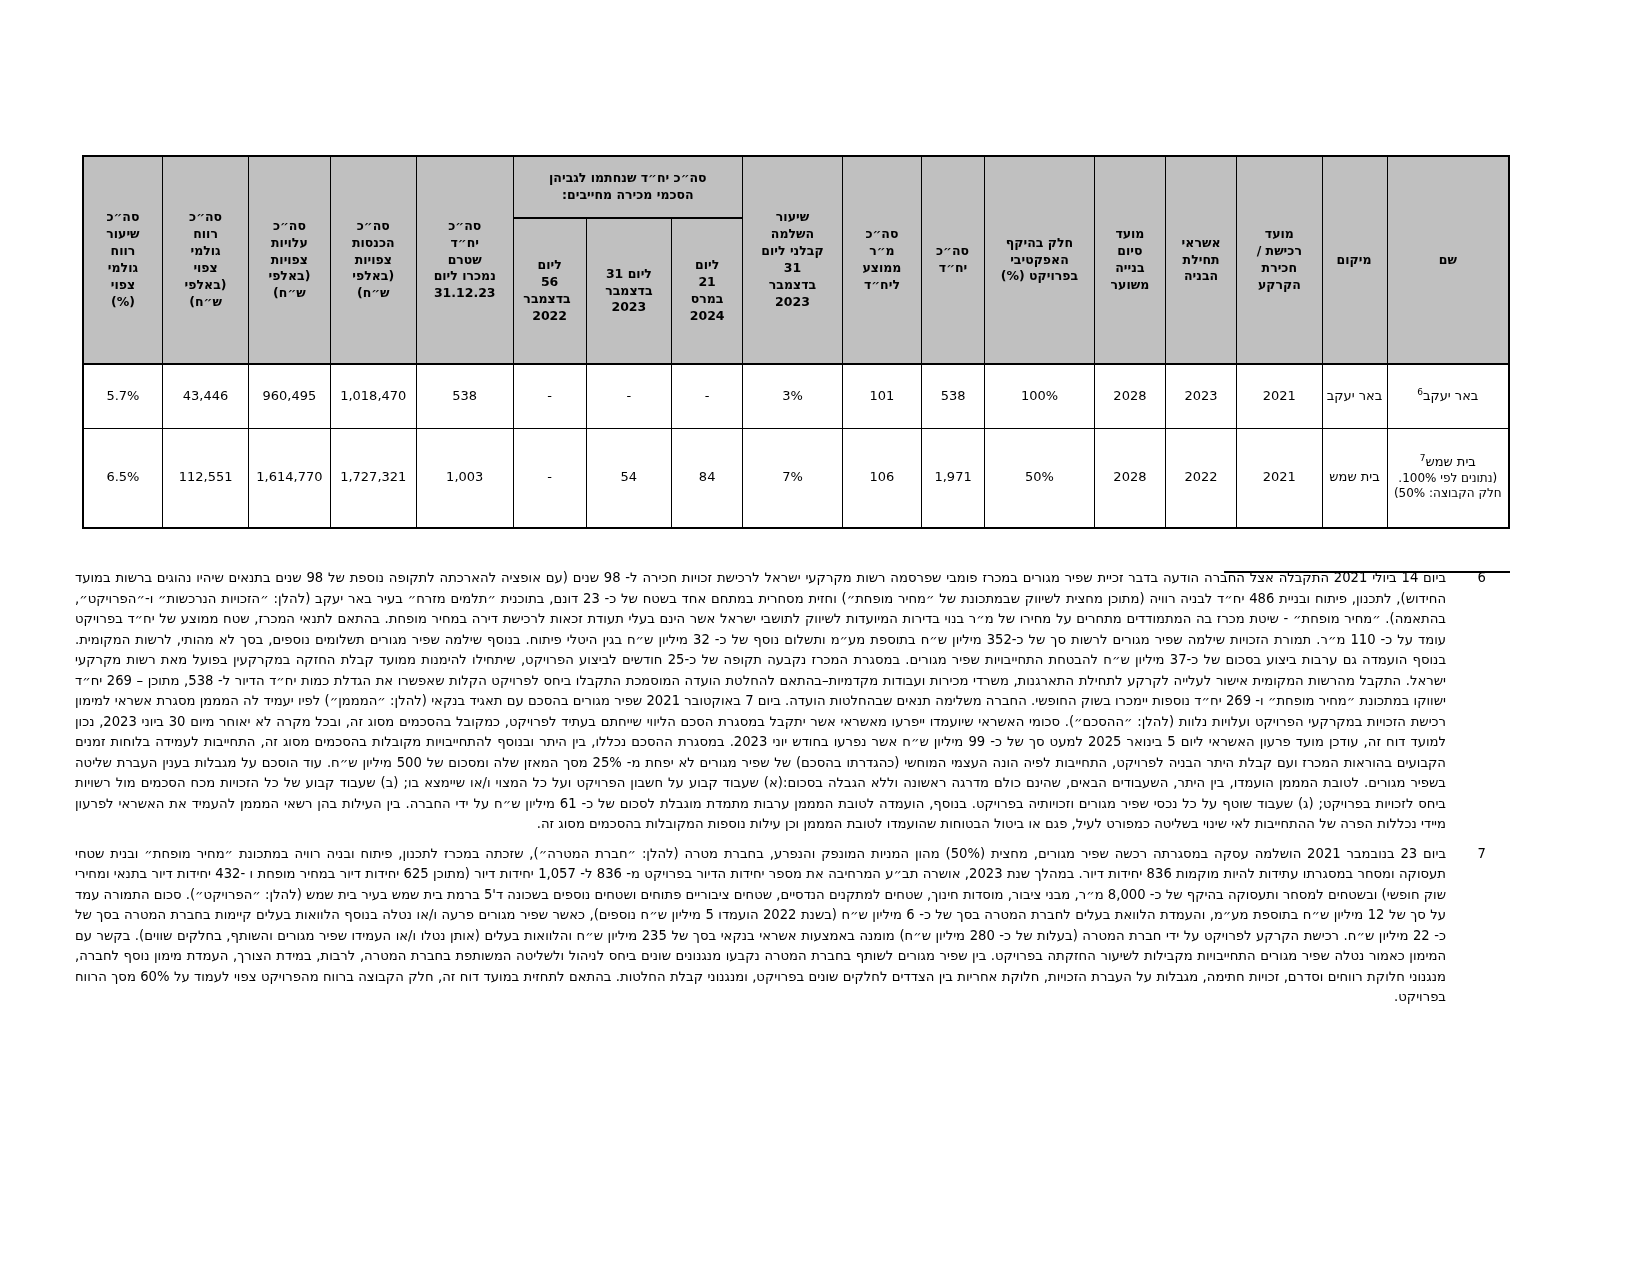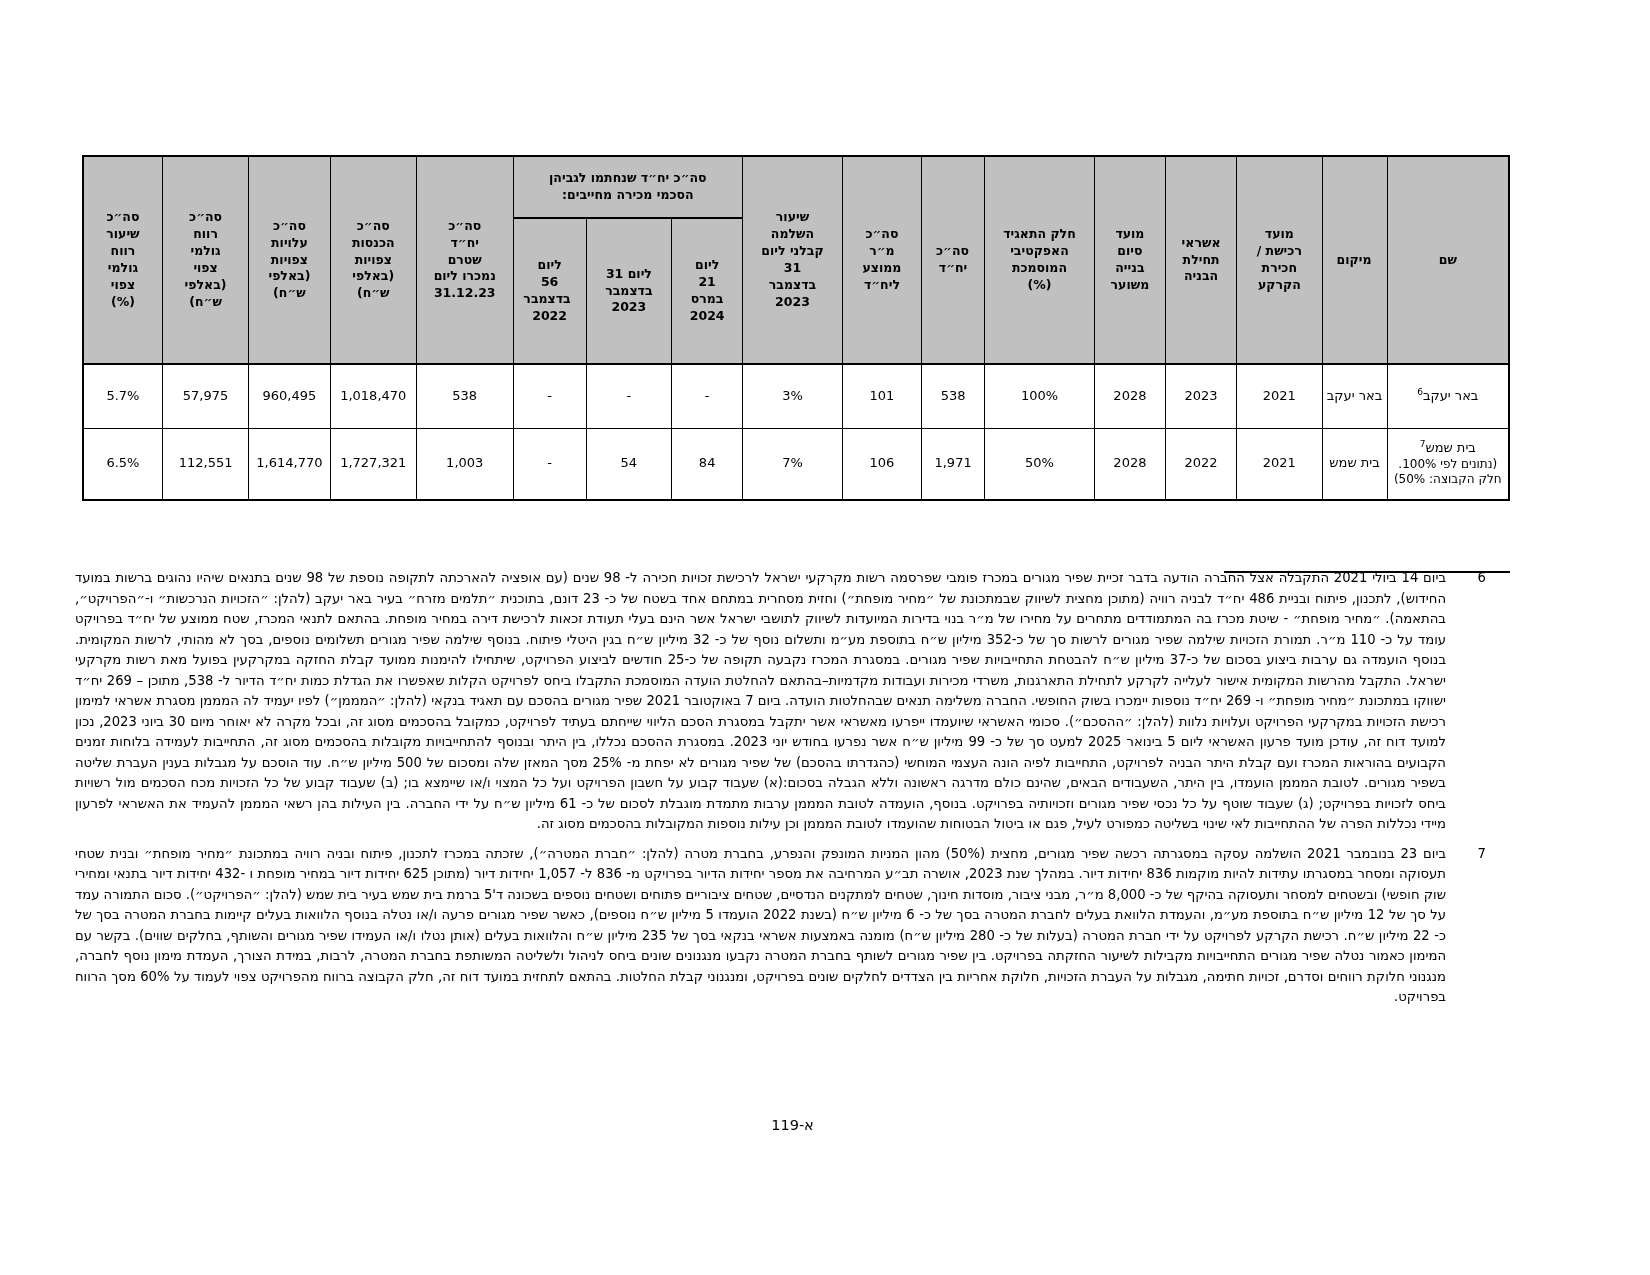--- a/index.html
+++ b/index.html
@@ -30,21 +30,21 @@
   table.projects td{
     background:#fff;
     font-size:13px;line-height:1.3;
     text-align:center;vertical-align:middle;
     padding:3px 4px;
     margin-left:12px;
   }
   tr.h1{height:62px;}
   tr.h2{height:146px;}
   tr.r1{height:64px;}
-  tr.r2{height:72px;}
+  tr.r2{height:100px;}
   td.name-cell{
     text-align:right;vertical-align:top;padding:4px 6px 4px 3px;
   }
   td.name-cell sup{font-size:9px;line-height:1;}
   .name-note{display:block;font-size:12px;line-height:1.3;}
   table.projects{border:2px solid #000;}
   tr.h2 th{border-top:2px solid #000;}
   tbody tr.r1 td{border-top:2px solid #000;}
 
   
@@ -99,21 +99,21 @@
       <col style="width:85px">
         <col style="width:78px">
     </colgroup>
     <thead>
       <tr class="h1">
         <th rowspan="2">שם</th>
         <th rowspan="2">מיקום</th>
         <th rowspan="2">מועד רכישת / חכירת הקרקע</th>
         <th rowspan="2">אשראי תחילת הבניה</th>
         <th rowspan="2">מועד סיום בנייה משוער</th>
-        <th rowspan="2">חלק התאגיד האפקטיבי המוסמכת (%)</th>
+        <th rowspan="2">חלק בהיקף האפקטיבי בפרויקט (%)</th>
         <th rowspan="2">סה״כ יח״ד</th>
         <th rowspan="2">סה״כ מ״ר ממוצע ליח״ד</th>
         <th rowspan="2">שיעור השלמה קבלני ליום 31 בדצמבר 2023</th>
         <th colspan="3">סה״כ יח״ד שנחתמו לגביהן הסכמי מכירה מחייבים:</th>
         <th rowspan="2">סה״כ יח״ד שטרם נמכרו ליום 31.12.23</th>
         <th rowspan="2">סה״כ הכנסות צפויות (באלפי ש״ח)</th>
         <th rowspan="2">סה״כ עלויות צפויות (באלפי ש״ח)</th>
         <th rowspan="2">סה״כ רווח גולמי צפוי (באלפי ש״ח)</th>
         <th rowspan="2">סה״כ שיעור רווח גולמי צפוי (%)</th>
       </tr>
@@ -133,21 +133,21 @@
         <td>100%</td>
         <td>538</td>
         <td>101</td>
         <td>3%</td>
         <td>-</td>
         <td>-</td>
         <td>-</td>
         <td>538</td>
         <td>1,018,470</td>
         <td>960,495</td>
-        <td>57,975</td>
+        <td>43,446</td>
         <td>5.7%</td>
       </tr>
       <tr class="r2">
         <td class="name-cell"><span>בית שמש</span><sup>7</sup><span class="name-note">(נתונים לפי 100%. חלק הקבוצה: 50%)</span></td>
         <td>בית שמש</td>
         <td>2021</td>
         <td>2022</td>
         <td>2028</td>
         <td>50%</td>
         <td>1,971</td>
@@ -171,15 +171,14 @@
     <div class="footnote">
       <span class="fn-num">6</span>
       <span class="fn-text"><span>ביום 14 ביולי 2021 התקבלה אצל החברה הודעה בדבר זכיית שפיר מגורים במכרז פומבי שפרסמה רשות מקרקעי ישראל לרכישת זכויות חכירה ל- 98 שנים (עם אופציה להארכתה לתקופה נוספת של 98 שנים בתנאים שיהיו נהוגים ברשות במועד החידוש), לתכנון, פיתוח ובניית 486 יח״ד לבניה רוויה (מתוכן מחצית לשיווק שבמתכונת של ״מחיר מופחת״) וחזית מסחרית במתחם אחד בשטח של כ- 23 דונם, בתוכנית ״תלמים מזרח״ בעיר באר יעקב (להלן: ״הזכויות הנרכשות״ ו-״הפרויקט״, בהתאמה). ״מחיר מופחת״ - שיטת מכרז בה המתמודדים מתחרים על מחירו של מ״ר בנוי בדירות המיועדות לשיווק לתושבי ישראל אשר הינם בעלי תעודת זכאות לרכישת דירה במחיר מופחת. בהתאם לתנאי המכרז, שטח ממוצע של יח״ד בפרויקט עומד על כ- 110 מ״ר. תמורת הזכויות שילמה שפיר מגורים לרשות סך של כ-352 מיליון ש״ח בתוספת מע״מ ותשלום נוסף של כ- 32 מיליון ש״ח בגין היטלי פיתוח. בנוסף שילמה שפיר מגורים תשלומים נוספים, בסך לא מהותי, לרשות המקומית. בנוסף הועמדה גם ערבות ביצוע בסכום של כ-37 מיליון ש״ח להבטחת התחייבויות שפיר מגורים. במסגרת המכרז נקבעה תקופה של כ-25 חודשים לביצוע הפרויקט, שיתחילו להימנות ממועד קבלת החזקה במקרקעין בפועל מאת רשות מקרקעי ישראל. התקבל מהרשות המקומית אישור לעלייה לקרקע לתחילת התארגנות, משרדי מכירות ועבודות מקדמיות–בהתאם להחלטת הועדה המוסמכת התקבלו ביחס לפרויקט הקלות שאפשרו את הגדלת כמות יח״ד הדיור ל- 538, מתוכן – 269 יח״ד ישווקו במתכונת ״מחיר מופחת״ ו- 269 יח״ד נוספות יימכרו בשוק החופשי. החברה משלימה תנאים שבהחלטות הועדה. ביום 7 באוקטובר 2021 שפיר מגורים בהסכם עם תאגיד בנקאי (להלן: ״המממן״) לפיו יעמיד לה המממן מסגרת אשראי למימון רכישת הזכויות במקרקעי הפרויקט ועלויות נלוות (להלן: ״ההסכם״). סכומי האשראי שיועמדו ייפרעו מאשראי אשר יתקבל במסגרת הסכם הליווי שייחתם בעתיד לפרויקט, כמקובל בהסכמים מסוג זה, ובכל מקרה לא יאוחר מיום 30 ביוני 2023, נכון למועד דוח זה, עודכן מועד פרעון האשראי ליום 5 בינואר 2025 למעט סך של כ- 99 מיליון ש״ח אשר נפרעו בחודש יוני 2023. במסגרת ההסכם נכללו, בין היתר ובנוסף להתחייבויות מקובלות בהסכמים מסוג זה, התחייבות לעמידה בלוחות זמנים הקבועים בהוראות המכרז ועם קבלת היתר הבניה לפרויקט, התחייבות לפיה הונה העצמי המוחשי (כהגדרתו בהסכם) של שפיר מגורים לא יפחת מ- 25% מסך המאזן שלה ומסכום של 500 מיליון ש״ח. עוד הוסכם על מגבלות בענין העברת שליטה בשפיר מגורים. לטובת המממן הועמדו, בין היתר, השעבודים הבאים, שהינם כולם מדרגה ראשונה וללא הגבלה בסכום:(א) שעבוד קבוע על חשבון הפרויקט ועל כל המצוי ו/או שיימצא בו; (ב) שעבוד קבוע של כל הזכויות מכח הסכמים מול רשויות ביחס לזכויות בפרויקט; (ג) שעבוד שוטף על כל נכסי שפיר מגורים וזכויותיה בפרויקט. בנוסף, הועמדה לטובת המממן ערבות מתמדת מוגבלת לסכום של כ- 61 מיליון ש״ח על ידי החברה. בין העילות בהן רשאי המממן להעמיד את האשראי לפרעון מיידי נכללות הפרה של ההתחייבות לאי שינוי בשליטה כמפורט לעיל, פגם או ביטול הבטוחות שהועמדו לטובת המממן וכן עילות נוספות המקובלות בהסכמים מסוג זה.</span></span>
     </div>
     <div class="footnote">
       <span class="fn-num">7</span>
       <span class="fn-text"><span>ביום 23 בנובמבר 2021 הושלמה עסקה במסגרתה רכשה שפיר מגורים, מחצית (50%) מהון המניות המונפק והנפרע, בחברת מטרה (להלן: ״</span><span class="b">חברת המטרה</span><span>״), שזכתה במכרז לתכנון, פיתוח ובניה רוויה במתכונת ״מחיר מופחת״ ובנית שטחי תעסוקה ומסחר במסגרתו עתידות להיות מוקמות 836 יחידות דיור. במהלך שנת 2023, אושרה תב״ע המרחיבה את מספר יחידות הדיור בפרויקט מ- 836 ל- 1,057 יחידות דיור (מתוכן 625 יחידות דיור במחיר מופחת ו -432 יחידות דיור בתנאי ומחירי שוק חופשי) ובשטחים למסחר ותעסוקה בהיקף של כ- 8,000 מ״ר, מבני ציבור, מוסדות חינוך, שטחים למתקנים הנדסיים, שטחים ציבוריים פתוחים ושטחים נוספים בשכונה ד'5 ברמת בית שמש בעיר בית שמש (להלן: ״</span><span class="b">הפרויקט</span><span>״). סכום התמורה עמד על סך של 12 מיליון ש״ח בתוספת מע״מ, והעמדת הלוואת בעלים לחברת המטרה בסך של כ- 6 מיליון ש״ח (בשנת 2022 הועמדו 5 מיליון ש״ח נוספים), כאשר שפיר מגורים פרעה ו/או נטלה בנוסף הלוואות בעלים קיימות בחברת המטרה בסך של כ- 22 מיליון ש״ח. רכישת הקרקע לפרויקט על ידי חברת המטרה (בעלות של כ- 280 מיליון ש״ח) מומנה באמצעות אשראי בנקאי בסך של 235 מיליון ש״ח והלוואות בעלים (אותן נטלו ו/או העמידו שפיר מגורים והשותף, בחלקים שווים). בקשר עם המימון כאמור נטלה שפיר מגורים התחייבויות מקבילות לשיעור החזקתה בפרויקט. בין שפיר מגורים לשותף בחברת המטרה נקבעו מנגנונים שונים ביחס לניהול ולשליטה המשותפת בחברת המטרה, לרבות, במידת הצורך, העמדת מימון נוסף לחברה, מנגנוני חלוקת רווחים וסדרם, זכויות חתימה, מגבלות על העברת הזכויות, חלוקת אחריות בין הצדדים לחלקים שונים בפרויקט, ומנגנוני קבלת החלטות.  בהתאם לתחזית במועד דוח זה, חלק הקבוצה ברווח מהפרויקט צפוי לעמוד על 60% מסך הרווח בפרויקט.</span></span>
     </div>
   </div>
 
-  <div class="page-number">א-119</div>
 
 </div>
 
 </body></html>

